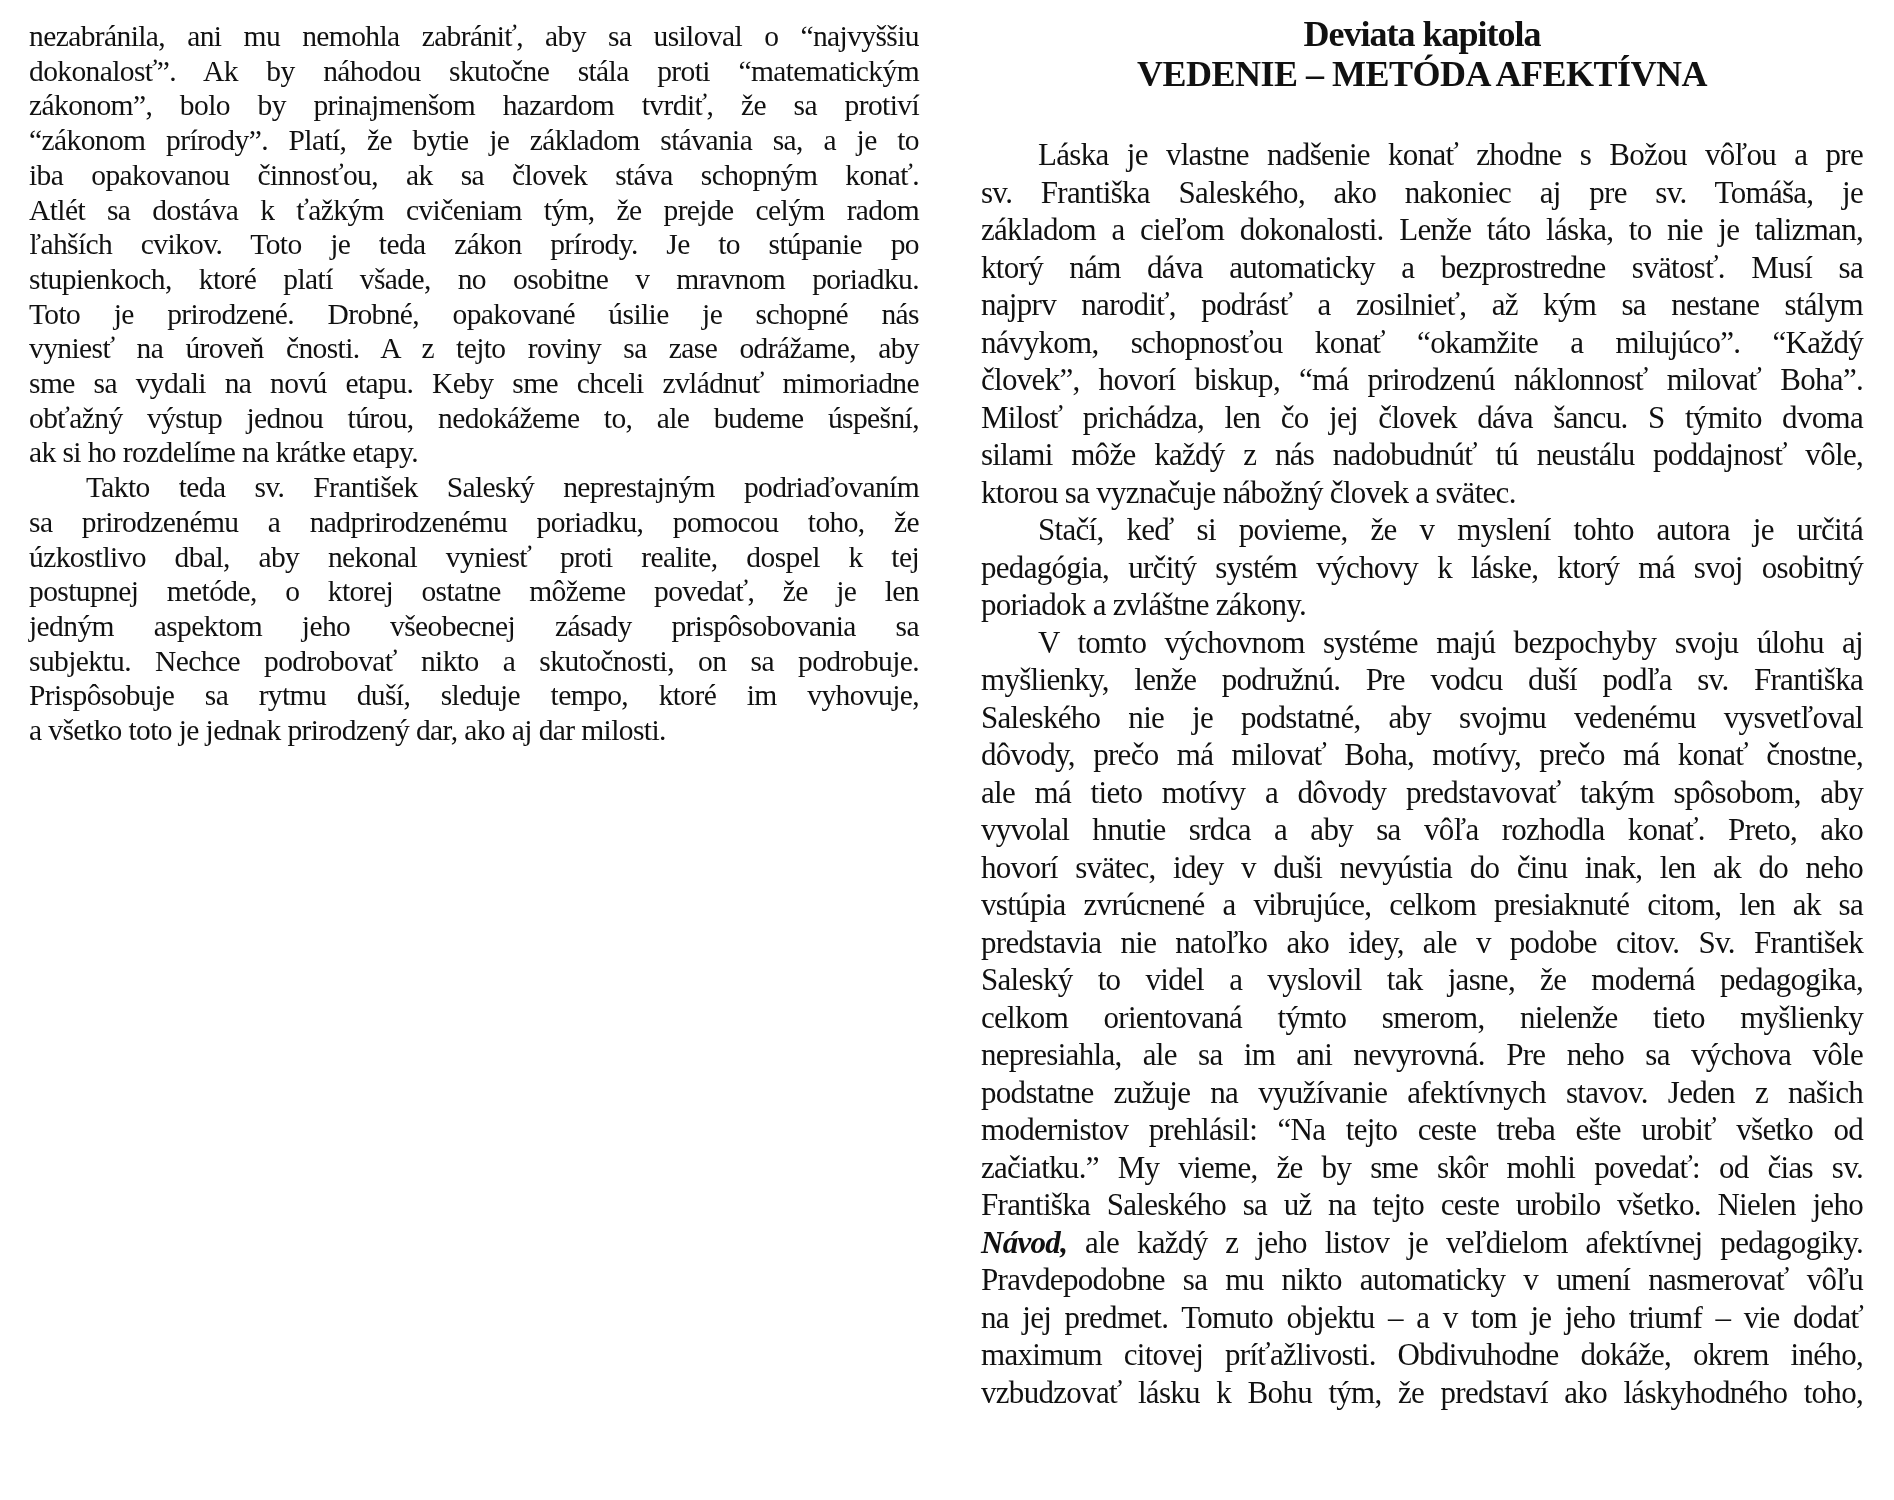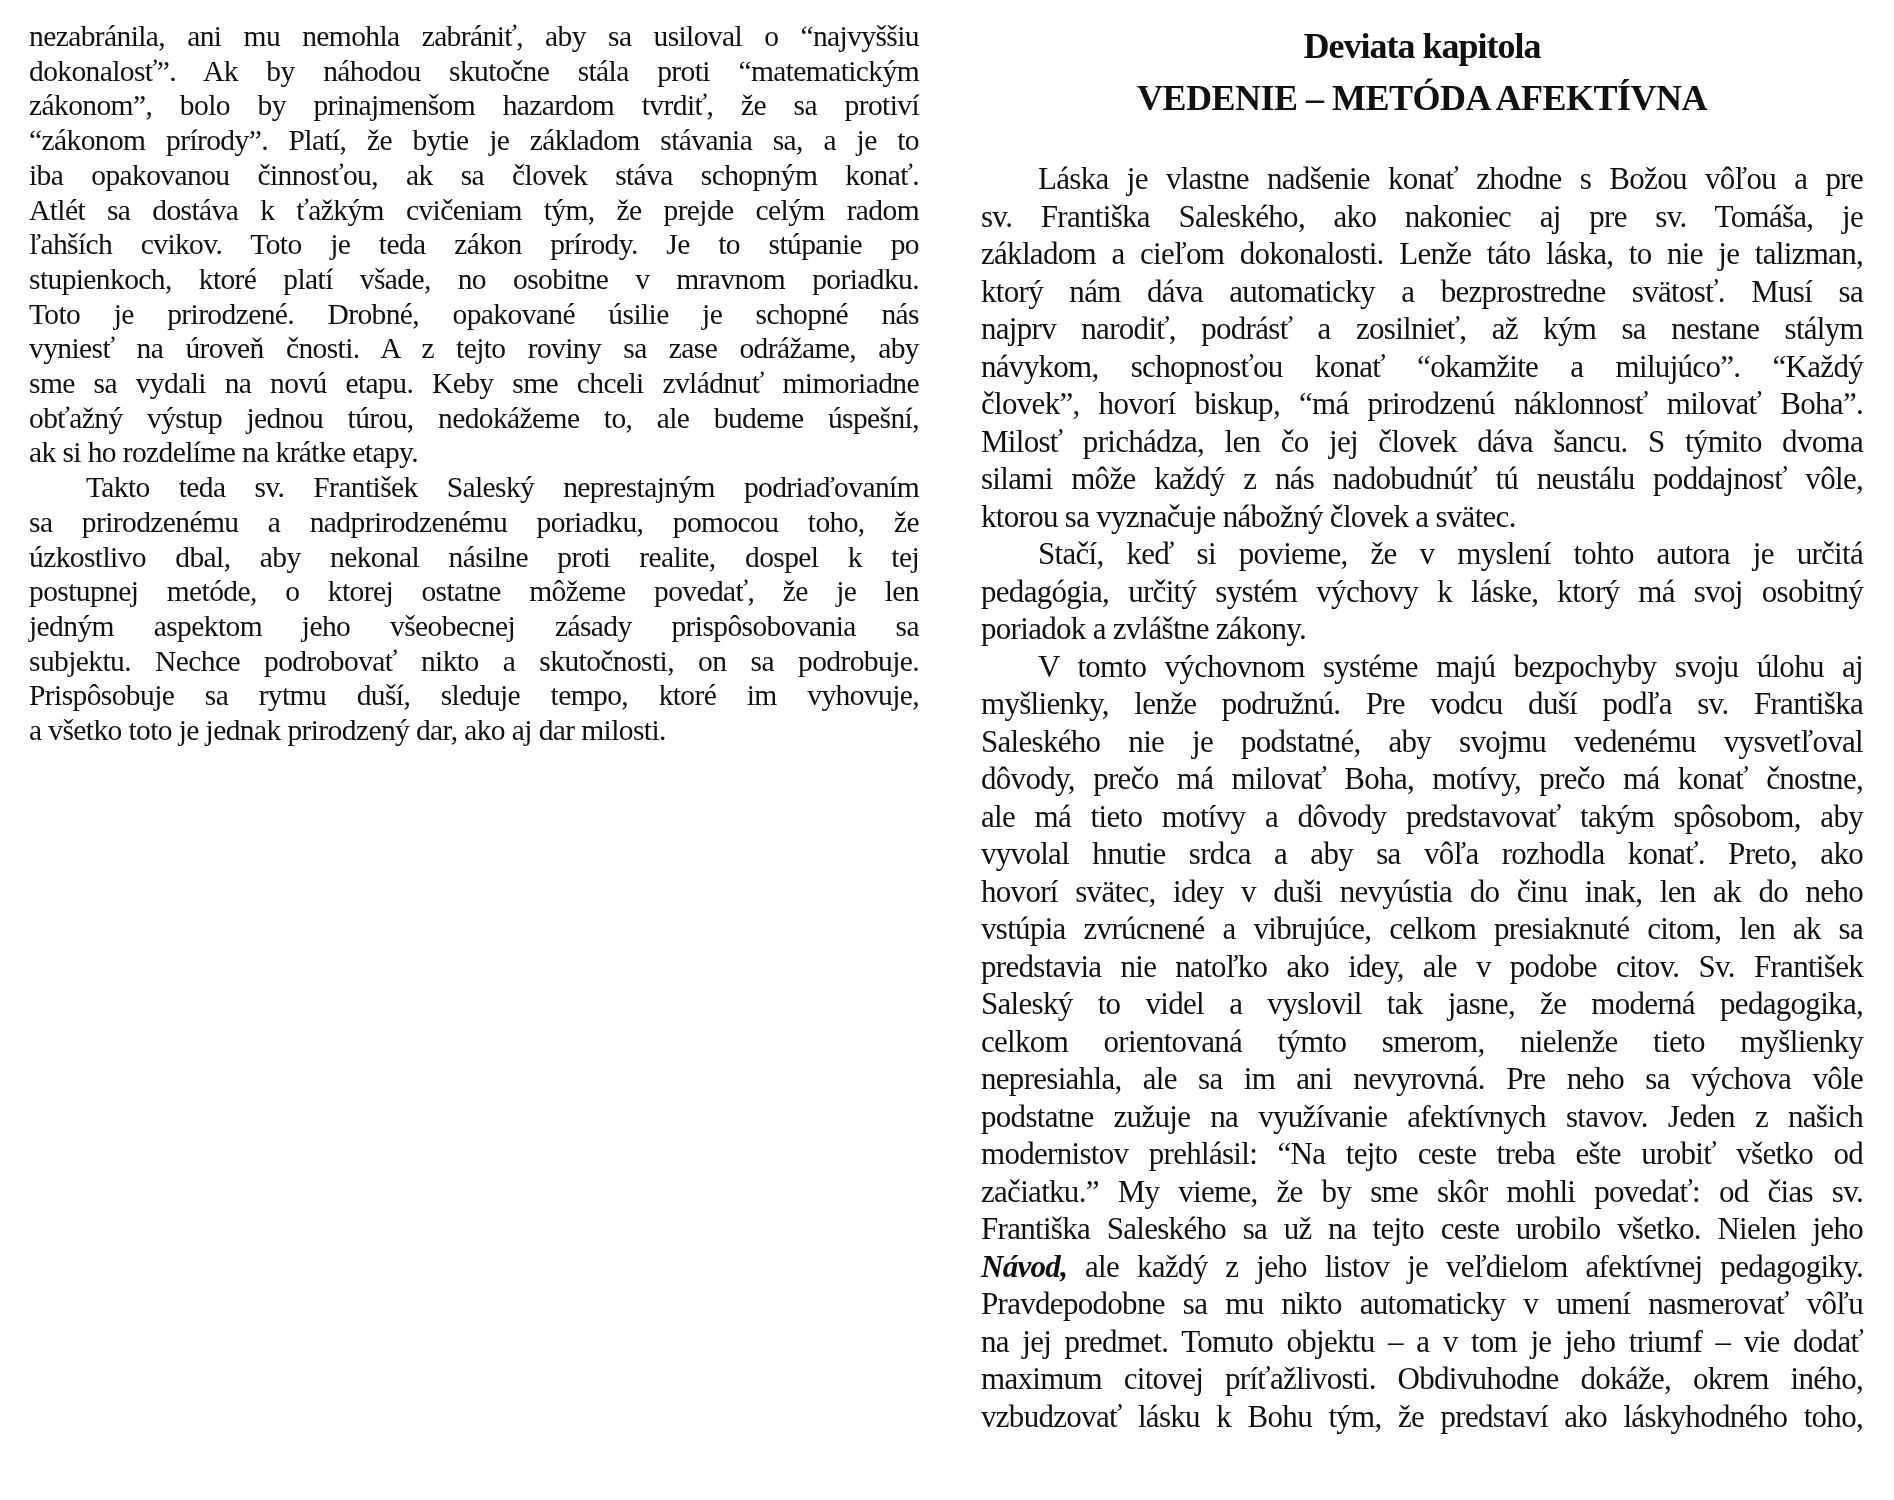--- a/index.html
+++ b/index.html
@@ -2,21 +2,21 @@
 <html><head>
 <meta charset="utf-8">
 <style>
   html, body { margin: 0; padding: 0; background: #ffffff; }
   body { width: 1894px; height: 1500px; position: relative; overflow: hidden; color: #111111; font-family: "Liberation Serif", "DejaVu Serif", serif; }
   .page-left { position: absolute; left: 29px; top: 19px; width: 890px; }
   .page-right { position: absolute; left: 981px; top: 14px; width: 882px; }
   .para { margin: 0; text-align: justify; text-align-last: left; hyphens: none; }
   .page-left .para { font-size: 29.5px; line-height: 34.7px; letter-spacing: -0.6px; word-spacing: 0px; }
   .page-right .para { font-size: 31px; line-height: 37.5px; letter-spacing: -0.7px; }
-  .chapter-heading { text-align: center; font-weight: bold; margin: 12px; }
+  .chapter-heading { text-align: center; font-weight: bold; margin: 0; }
   .chapter-number { font-size: 36px; line-height: 40px; letter-spacing: -1px; }
   .chapter-title { font-size: 36px; line-height: 40px; letter-spacing: -0.5px; margin-bottom: 42px; }
   .line { display: block; text-align: justify; text-align-last: justify; white-space: nowrap; }
   .line.last { text-align-last: left; }
   em { font-style: italic; font-weight: bold; }
 </style>
 </head>
 <body>
 
 <div class="page-left">
@@ -31,21 +31,21 @@
     <span class="line">stupienkoch, ktoré platí všade, no osobitne v mravnom poriadku.</span>
     <span class="line">Toto je prirodzené. Drobné, opakované úsilie je schopné nás</span>
     <span class="line">vyniesť na úroveň čnosti. A z tejto roviny sa zase odrážame, aby</span>
     <span class="line">sme sa vydali na novú etapu. Keby sme chceli zvládnuť mimoriadne</span>
     <span class="line">obťažný výstup jednou túrou, nedokážeme to, ale budeme úspešní,</span>
     <span class="line last">ak si ho rozdelíme na krátke etapy.</span>
   </p>
   <p class="para">
     <span class="line" style="padding-left:57px">Takto teda sv. František Saleský neprestajným podriaďovaním</span>
     <span class="line">sa prirodzenému a nadprirodzenému poriadku, pomocou toho, že</span>
-    <span class="line">úzkostlivo dbal, aby nekonal násilne proti realite, dospel k tej</span>
+    <span class="line">úzkostlivo dbal, aby nekonal vyniesť proti realite, dospel k tej</span>
     <span class="line">postupnej metóde, o ktorej ostatne môžeme povedať, že je len</span>
     <span class="line">jedným aspektom jeho všeobecnej zásady prispôsobovania sa</span>
     <span class="line">subjektu. Nechce podrobovať nikto a skutočnosti, on sa podrobuje.</span>
     <span class="line">Prispôsobuje sa rytmu duší, sleduje tempo, ktoré im vyhovuje,</span>
     <span class="line last">a všetko toto je jednak prirodzený dar, ako aj dar milosti.</span>
   </p>
 </div>
 
 <div class="page-right">
   <h1 class="chapter-heading chapter-number">Deviata kapitola</h1>

